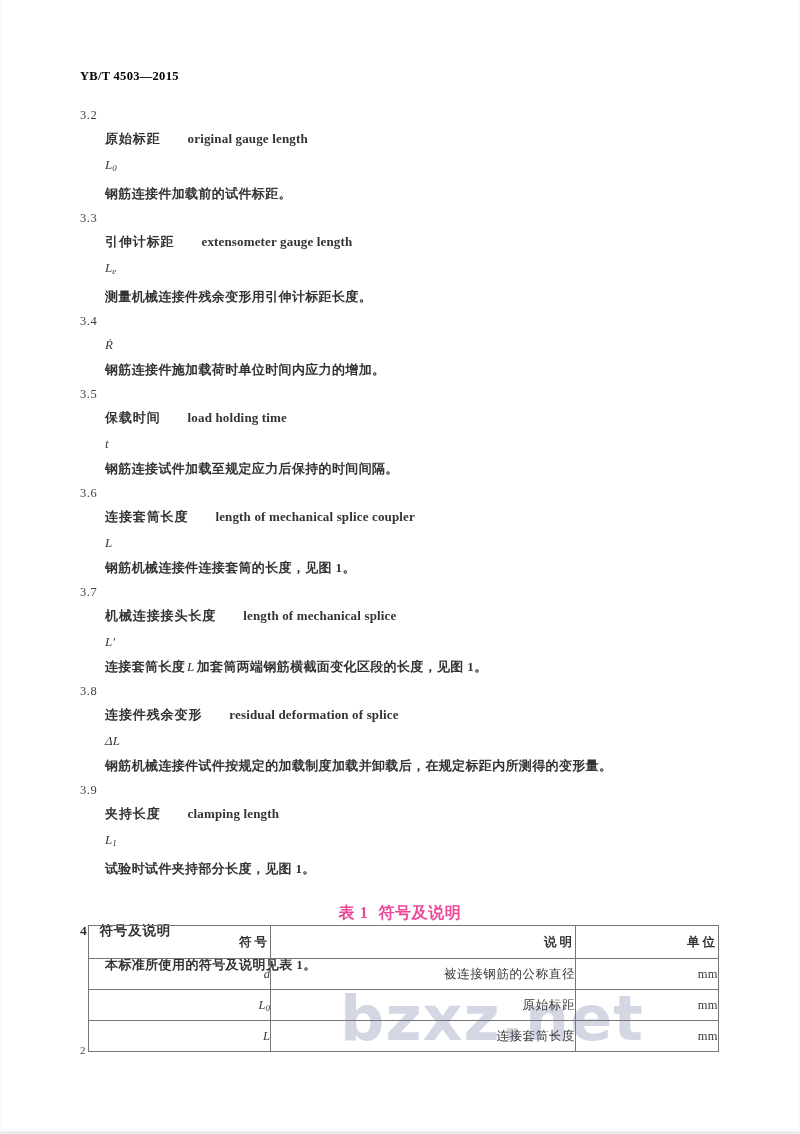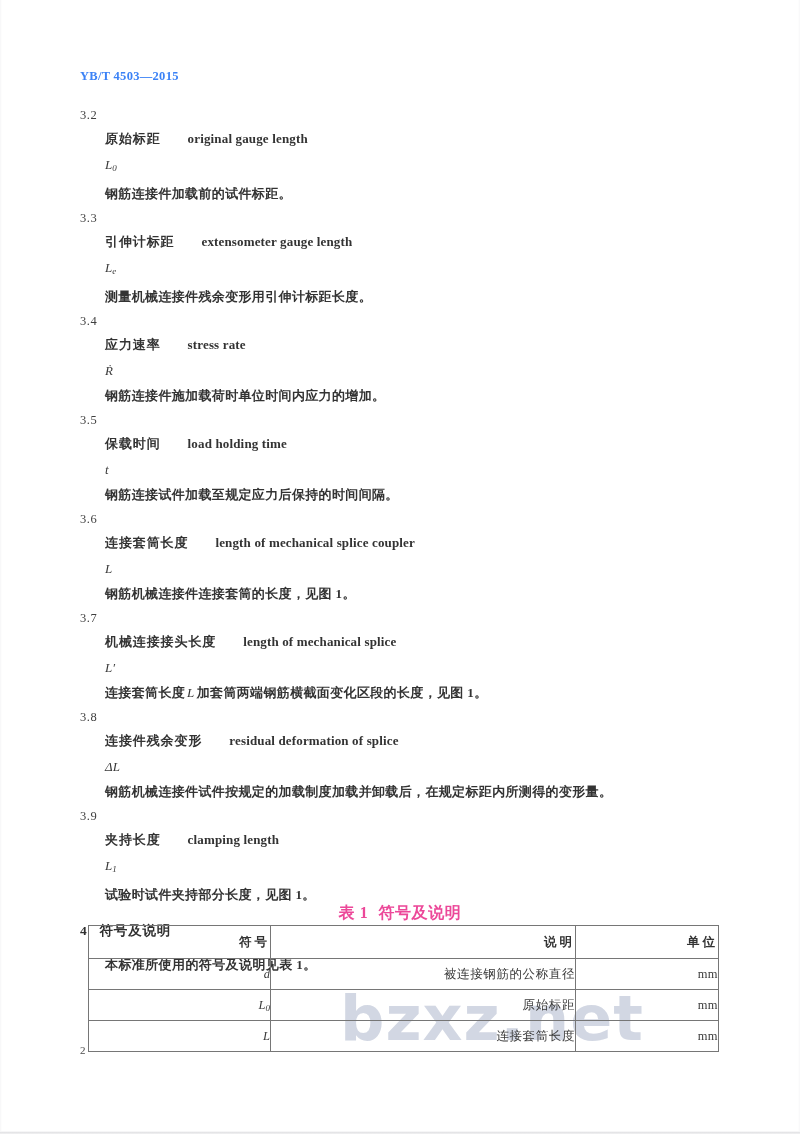--- a/index.html
+++ b/index.html
@@ -47,21 +47,21 @@
 
   
   .page-header {
     position: absolute;
     left: 80px;
     top: 69px;
     font-family: "Liberation Serif", "DejaVu Serif", serif;
     font-weight: bold;
     font-size: 12.5px;
     letter-spacing: 0.3px;
-    color: #3b82f6;
+    color: #000000;
     white-space: nowrap;
   }
 
   
   .body-block {
     position: absolute;
     left: 80px;
     top: 104px;
     width: 650px;
   }
@@ -270,21 +270,20 @@
           <div class="clause-num">3.3</div>
           <div class="clause-body">
             <div class="term-line"><span class="term-cn">引伸计标距</span><span class="term-en">extensometer gauge length</span></div>
             <div class="symbol-line"><span>L</span><sub>e</sub></div>
             <div class="def-line">测量机械连接件残余变形用引伸计标距长度。</div>
           </div>
         </div>
         <div class="clause">
           <div class="clause-num">3.4</div>
           <div class="clause-body">
-            <div class="term-line"><span class="term-cn">应力速率</span><span class="term-en">stress rate</span></div>
             <div class="symbol-line"><span>Ṙ</span></div>
             <div class="def-line">钢筋连接件施加载荷时单位时间内应力的增加。</div>
           </div>
         </div>
         <div class="clause">
           <div class="clause-num">3.5</div>
           <div class="clause-body">
             <div class="term-line"><span class="term-cn">保载时间</span><span class="term-en">load holding time</span></div>
             <div class="symbol-line"><span>t</span></div>
             <div class="def-line">钢筋连接试件加载至规定应力后保持的时间间隔。</div>

